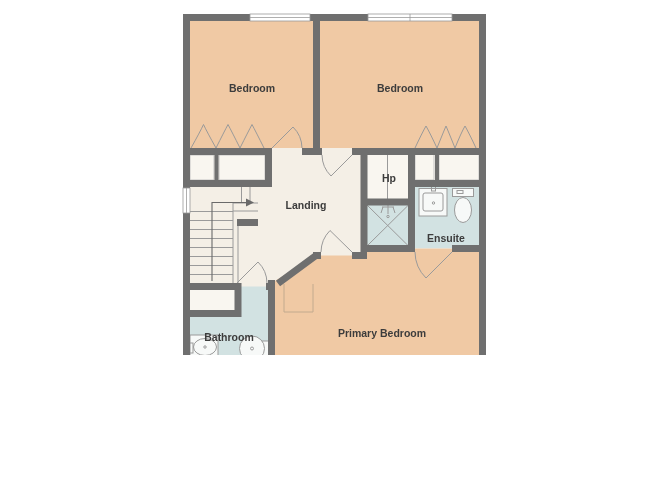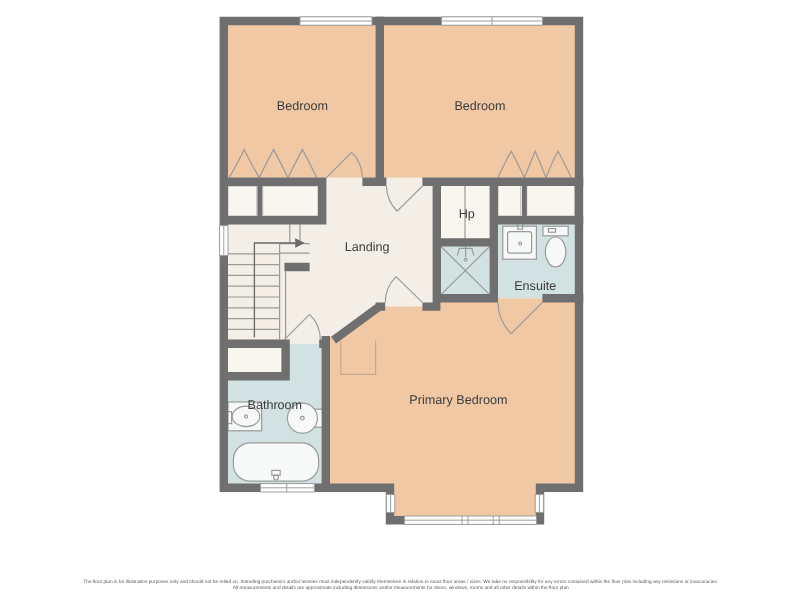--- a/index.html
+++ b/index.html
@@ -1,18 +1,18 @@
 <!DOCTYPE html>
 <html style="--wall: #6f6f6f; --bedroom-fill: #f0c9a4; --wet-room-fill: #d2e2e2; --landing-fill: #f4efe6; --closet-fill: #f9f6f0; --line: #9a9a9a; --label-text: #3c3c3c; --disclaimer-text: #555555; --background: #ffffff;"><head>
 <meta charset="utf-8">
 <style>
   html,body{margin:0;padding:0;background:#fff;}
   .canvas{
-    position:relative;width:668px;height:501px;background:var(--background,#fff);
-    font-family:"Liberation Sans",sans-serif;overflow:hidden;
+    position:relative;width:668px;height:355px;background:var(--background,#fff);
+    font-family:"Liberation Sans",sans-serif;overflow:hidden;font-weight:bold;
   }
   svg{position:absolute;left:0;top:0;}
   
   .wall{stroke:var(--wall);stroke-width:7;fill:none;stroke-linecap:butt;}
   .wall4{stroke:var(--wall);stroke-width:4;fill:none;}
   
   .fill-bed{fill:var(--bedroom-fill);}
   .fill-wet{fill:var(--wet-room-fill);}
   .fill-cream{fill:var(--landing-fill);}
   .fill-closet{fill:var(--closet-fill);}

